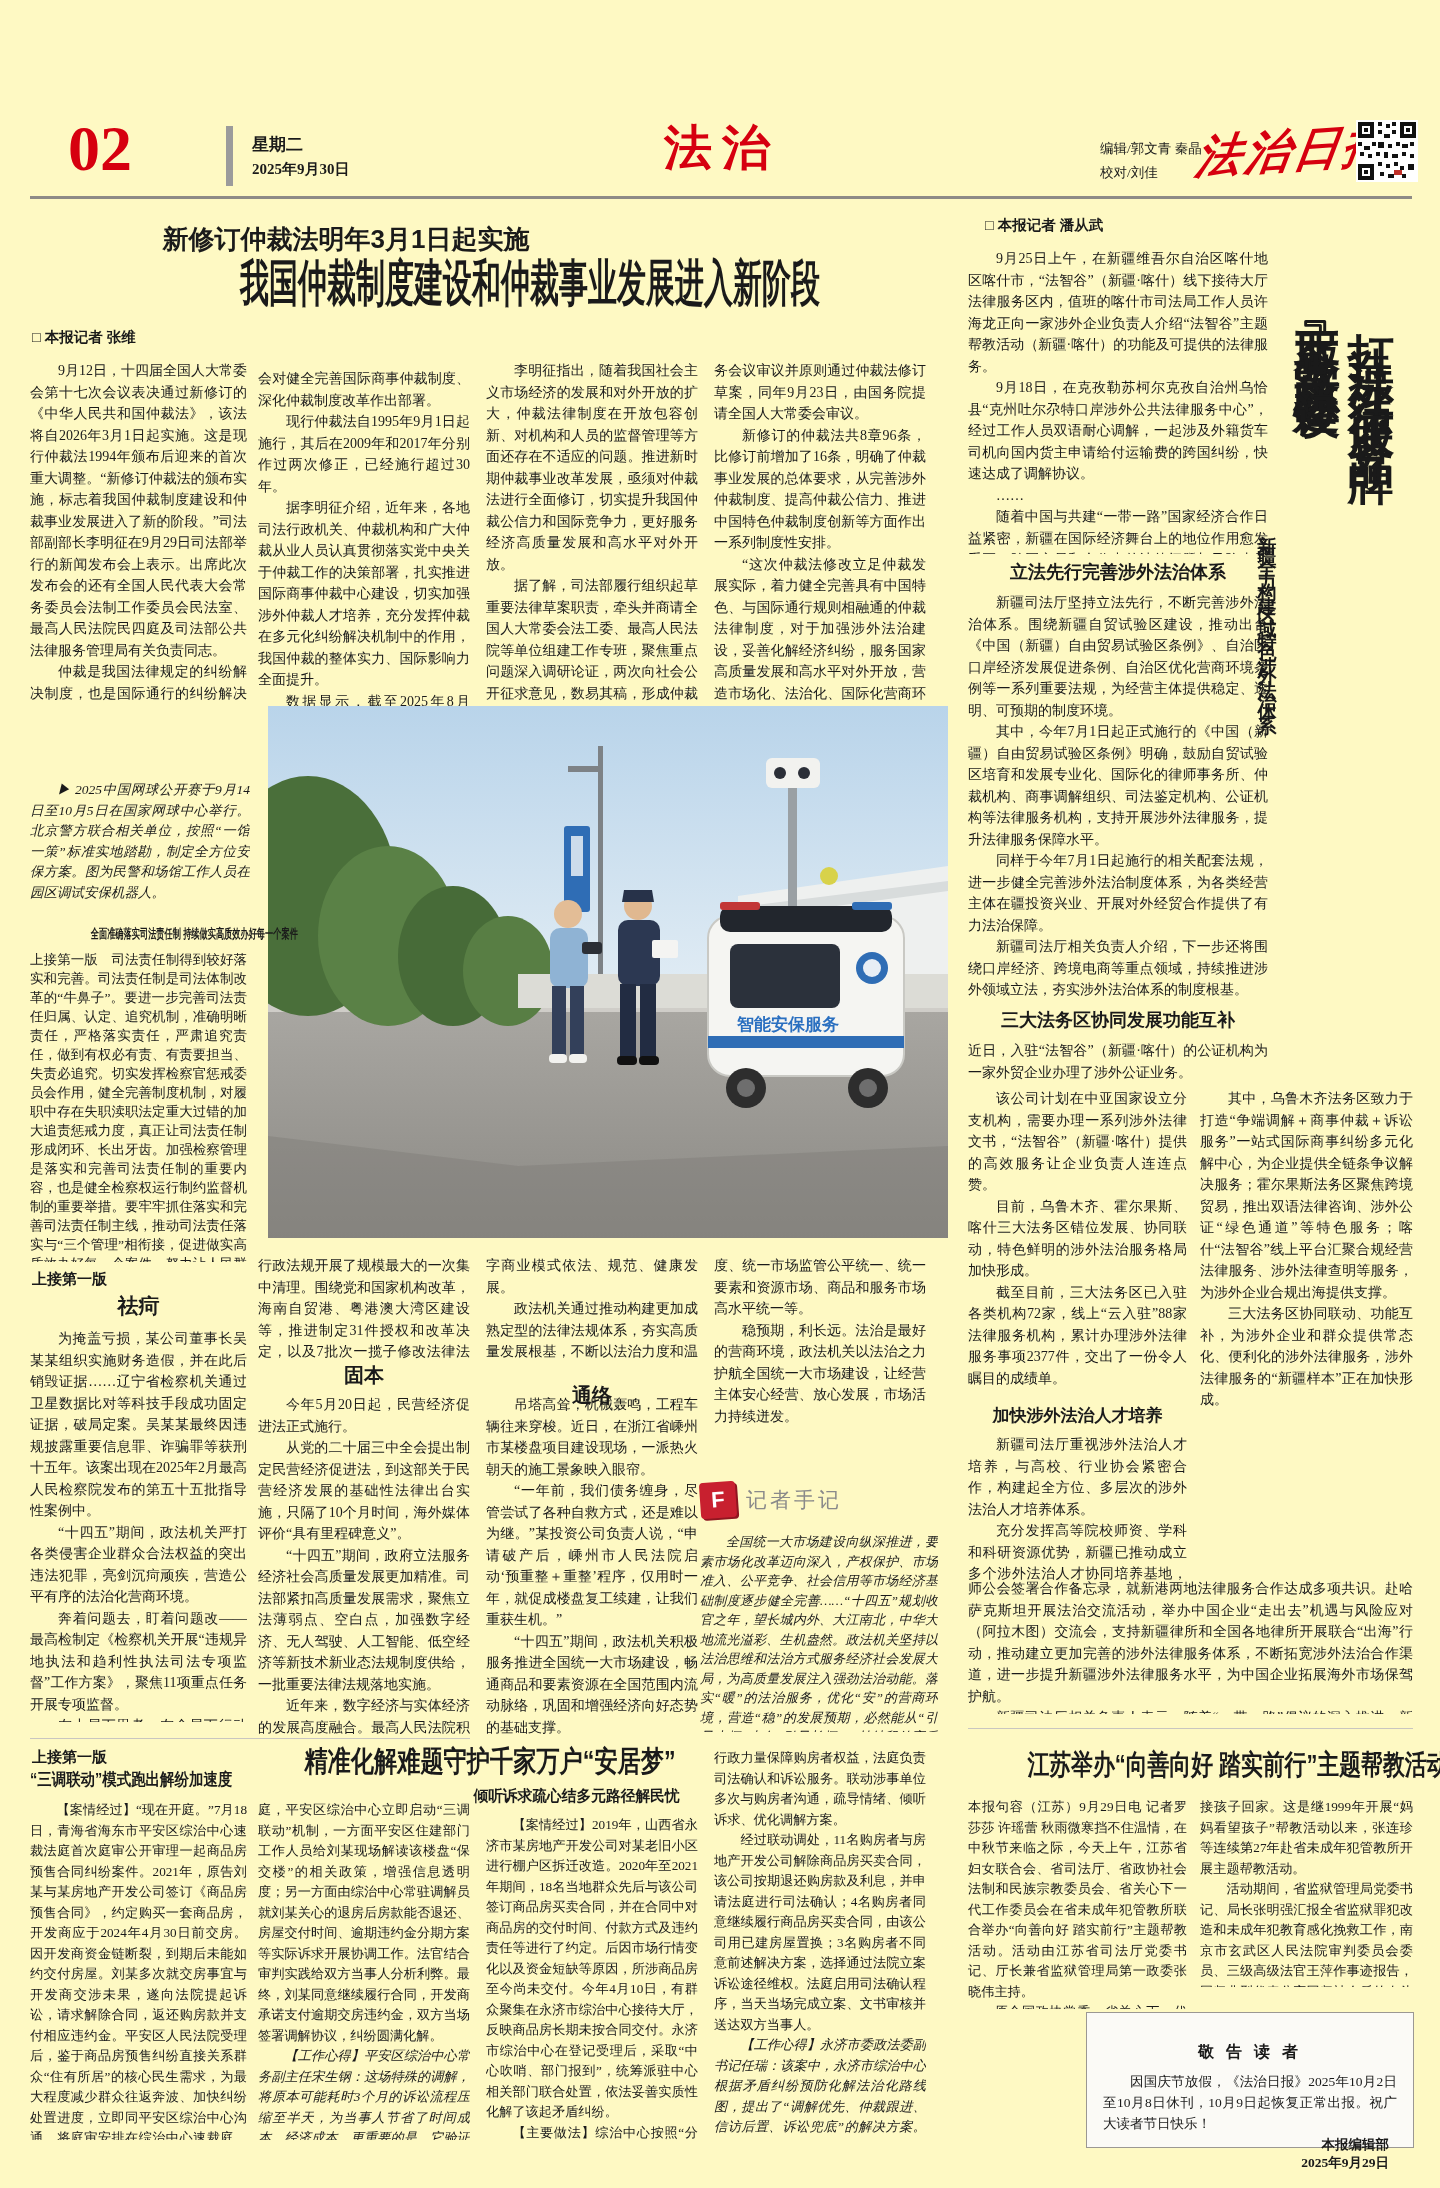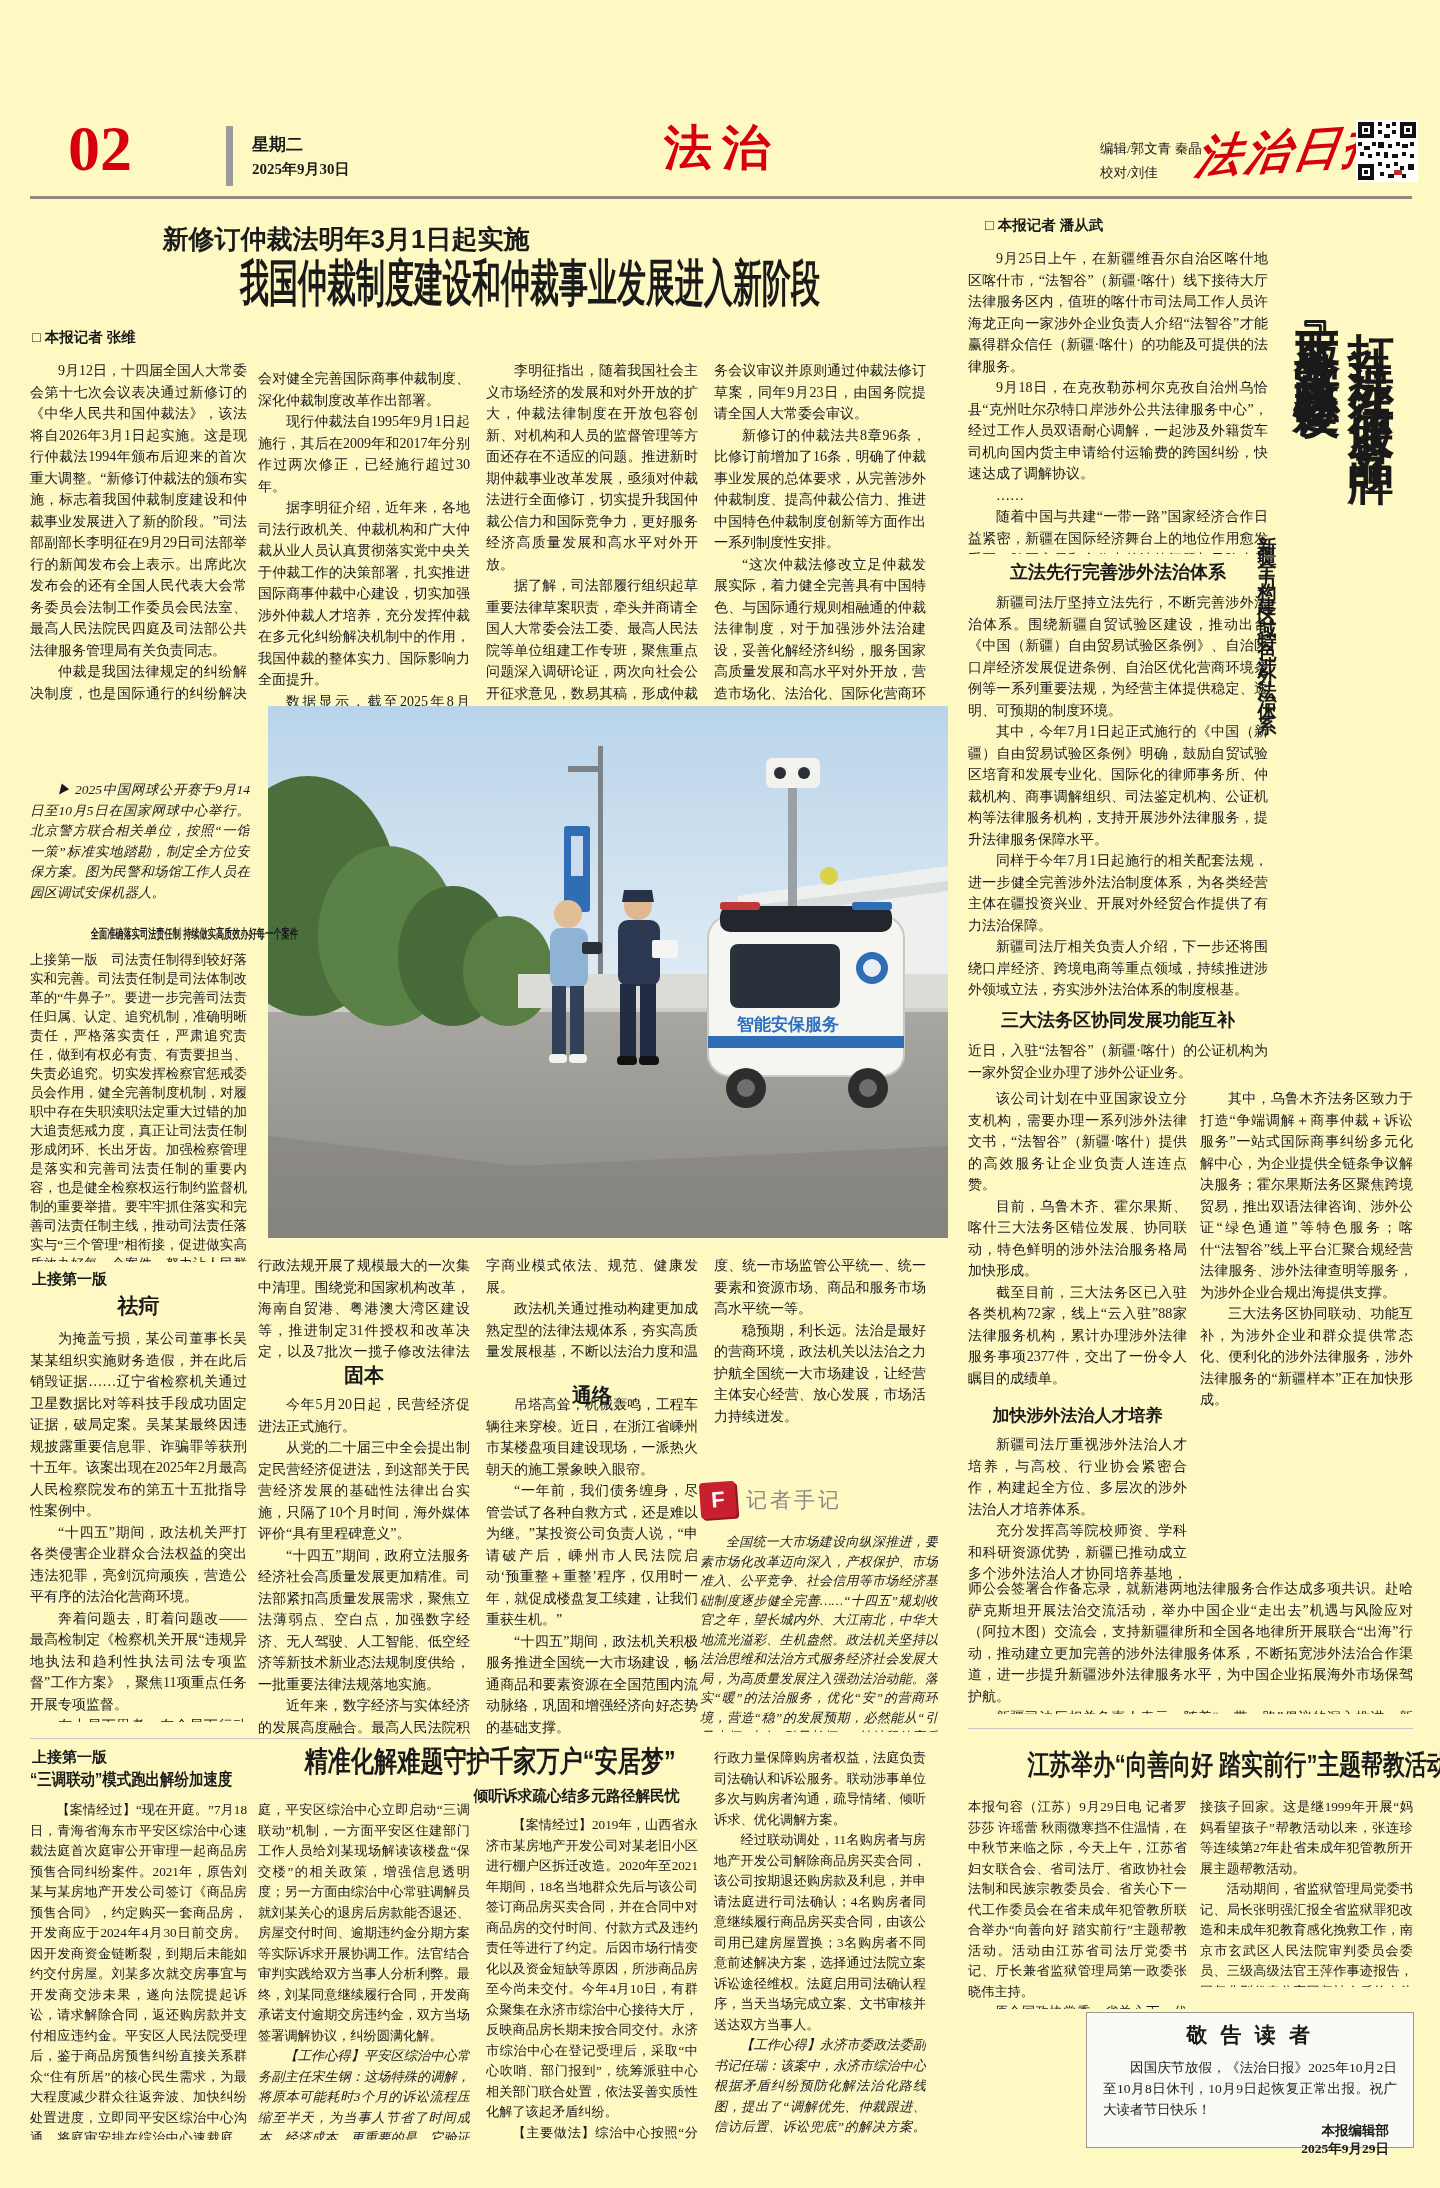--- a/index.html
+++ b/index.html
@@ -276,21 +276,21 @@
       <p>【主要做法】综治中心按照“分类受理、归口管理、协同处理、闭环管理”的矛盾纠纷化解机制，统筹人民调解组织以及住建、信访等部门集体会商，深挖案件症结，明晰群众诉求，制定化解方案。按照法治化路线图实质性化解矛盾纠纷，由涉事单位联动调处、住建部门进行政策解读，信访部门协调</p>
     </div>
   <div class="abs col small" style="left:714px;top:1748px;width:212px;height:392px;">
       <p class="ni">行政力量保障购房者权益，法庭负责司法确认和诉讼服务。联动涉事单位多次与购房者沟通，疏导情绪、倾听诉求、优化调解方案。</p>
       <p>经过联动调处，11名购房者与房地产开发公司解除商品房买卖合同，该公司按期退还购房款及利息，并申请法庭进行司法确认；4名购房者同意继续履行商品房买卖合同，由该公司用已建房屋置换；3名购房者不同意前述解决方案，选择通过法院立案诉讼途径维权。法庭启用司法确认程序，当天当场完成立案、文书审核并送达双方当事人。</p>
       <p class="kai">【工作心得】永济市委政法委副书记任瑞：该案中，永济市综治中心根据矛盾纠纷预防化解法治化路线图，提出了“调解优先、仲裁跟进、信访后置、诉讼兜底”的解决方案。同时，我们不搞“一刀切”，而是根据群众不同诉求分类施策，真正把工作做到每家每户的实际需求上，才能赢得群众信任，实现“案结事了”。</p>
     </div>
 
   <div class="abs byline" style="left:985px;top:216px;">□ 本报记者 潘从武</div>
   <div class="abs col" style="left:968px;top:248px;width:300px;height:306px;">
-      <p>9月25日上午，在新疆维吾尔自治区喀什地区喀什市，“法智谷”（新疆·喀什）线下接待大厅法律服务区内，值班的喀什市司法局工作人员许海龙正向一家涉外企业负责人介绍“法智谷”才能赢得群众信任（新疆·喀什）的功能及可提供的法律服务。</p>
+      <p>9月25日上午，在新疆维吾尔自治区喀什地区喀什市，“法智谷”（新疆·喀什）线下接待大厅法律服务区内，值班的喀什市司法局工作人员许海龙正向一家涉外企业负责人介绍“法智谷”主题帮教活动（新疆·喀什）的功能及可提供的法律服务。</p>
       <p>9月18日，在克孜勒苏柯尔克孜自治州乌恰县“克州吐尔尕特口岸涉外公共法律服务中心”，经过工作人员双语耐心调解，一起涉及外籍货车司机向国内货主申请给付运输费的跨国纠纷，快速达成了调解协议。</p>
       <p>……</p>
       <p>随着中国与共建“一带一路”国家经济合作日益紧密，新疆在国际经济舞台上的地位作用愈发重要，跨国交易和合作中的法律问题与风险也日益复杂多样。近年来，新疆以创新的理念、务实的举措、开放的姿态，加快涉外法律服务体系建设，保障“走出去”企业和公民的合法权益，为高质量共建“一带一路”架起坚实的法治桥梁。</p>
     </div>
   <div class="abs secthead" style="left:968px;top:560px;width:300px;font-size:18px;">立法先行完善涉外法治体系</div>
   <div class="abs col" style="left:968px;top:592px;width:300px;height:412px;">
       <p>新疆司法厅坚持立法先行，不断完善涉外法治体系。围绕新疆自贸试验区建设，推动出台《中国（新疆）自由贸易试验区条例》、自治区口岸经济发展促进条例、自治区优化营商环境条例等一系列重要法规，为经营主体提供稳定、透明、可预期的制度环境。</p>
       <p>其中，今年7月1日起正式施行的《中国（新疆）自由贸易试验区条例》明确，鼓励自贸试验区培育和发展专业化、国际化的律师事务所、仲裁机构、商事调解组织、司法鉴定机构、公证机构等法律服务机构，支持开展涉外法律服务，提升法律服务保障水平。</p>
       <p>同样于今年7月1日起施行的相关配套法规，进一步健全完善涉外法治制度体系，为各类经营主体在疆投资兴业、开展对外经贸合作提供了有力法治保障。</p>
       <p>新疆司法厅相关负责人介绍，下一步还将围绕口岸经济、跨境电商等重点领域，持续推进涉外领域立法，夯实涉外法治体系的制度根基。</p>
@@ -329,19 +329,19 @@
   <div class="abs col small" style="left:968px;top:1797px;width:219px;height:212px;">
       <p class="ni">本报句容（江苏）9月29日电  记者罗莎莎 许瑶蕾  秋雨微寒挡不住温情，在中秋节来临之际，今天上午，江苏省妇女联合会、省司法厅、省政协社会法制和民族宗教委员会、省关心下一代工作委员会在省未成年犯管教所联合举办“向善向好 踏实前行”主题帮教活动。活动由江苏省司法厅党委书记、厅长兼省监狱管理局第一政委张晓伟主持。</p>
       <p>原全国政协常委、省关心下一代工作委员会主任张连珍在刑满释放人员中深情嘱咐，并与管教所的工作人员共同</p>
     </div>
   <div class="abs col small" style="left:1200px;top:1797px;width:213px;height:190px;">
       <p class="ni">接孩子回家。这是继1999年开展“妈妈看望孩子”帮教活动以来，张连珍等连续第27年赴省未成年犯管教所开展主题帮教活动。</p>
       <p>活动期间，省监狱管理局党委书记、局长张明强汇报全省监狱罪犯改造和未成年犯教育感化挽救工作，南京市玄武区人民法院审判委员会委员、三级高级法官王萍作事迹报告，回归典型代表分享回归社会后的奋斗历程与生活感悟。整场活动展现了社会各界对未成年犯的关心和殷切期望，也表达了未成年犯踏实改造、奔向新生的坚定决心。</p>
     </div>
 
   <div class="abs" style="left:1086px;top:2012px;width:326px;height:134px;border:1.5px solid #9b9893;background:#fbfaf6;">
-    <div style="text-align:center;margin-top:8px;font-size:21px;font-weight:900;letter-spacing:4px;font-family:'Liberation Serif',serif;">敬 告 读 者</div>
+    <div style="text-align:center;margin-top:29px;font-size:16px;font-weight:900;letter-spacing:4px;font-family:'Liberation Serif',serif;">敬 告 读 者</div>
     <div style="margin:8px 16px 0 16px;font-size:13.5px;line-height:21px;text-align:justify;text-indent:2em;">因国庆节放假，《法治日报》2025年10月2日至10月8日休刊，10月9日起恢复正常出报。祝广大读者节日快乐！</div>
     <div style="margin:2px 24px 0 0;text-align:right;font-size:13.5px;font-weight:bold;">本报编辑部</div>
     <div style="margin:0 24px 0 0;text-align:right;font-size:13.5px;font-weight:bold;">2025年9月29日</div>
   </div>
 
 </div>
 
 </body></html>

